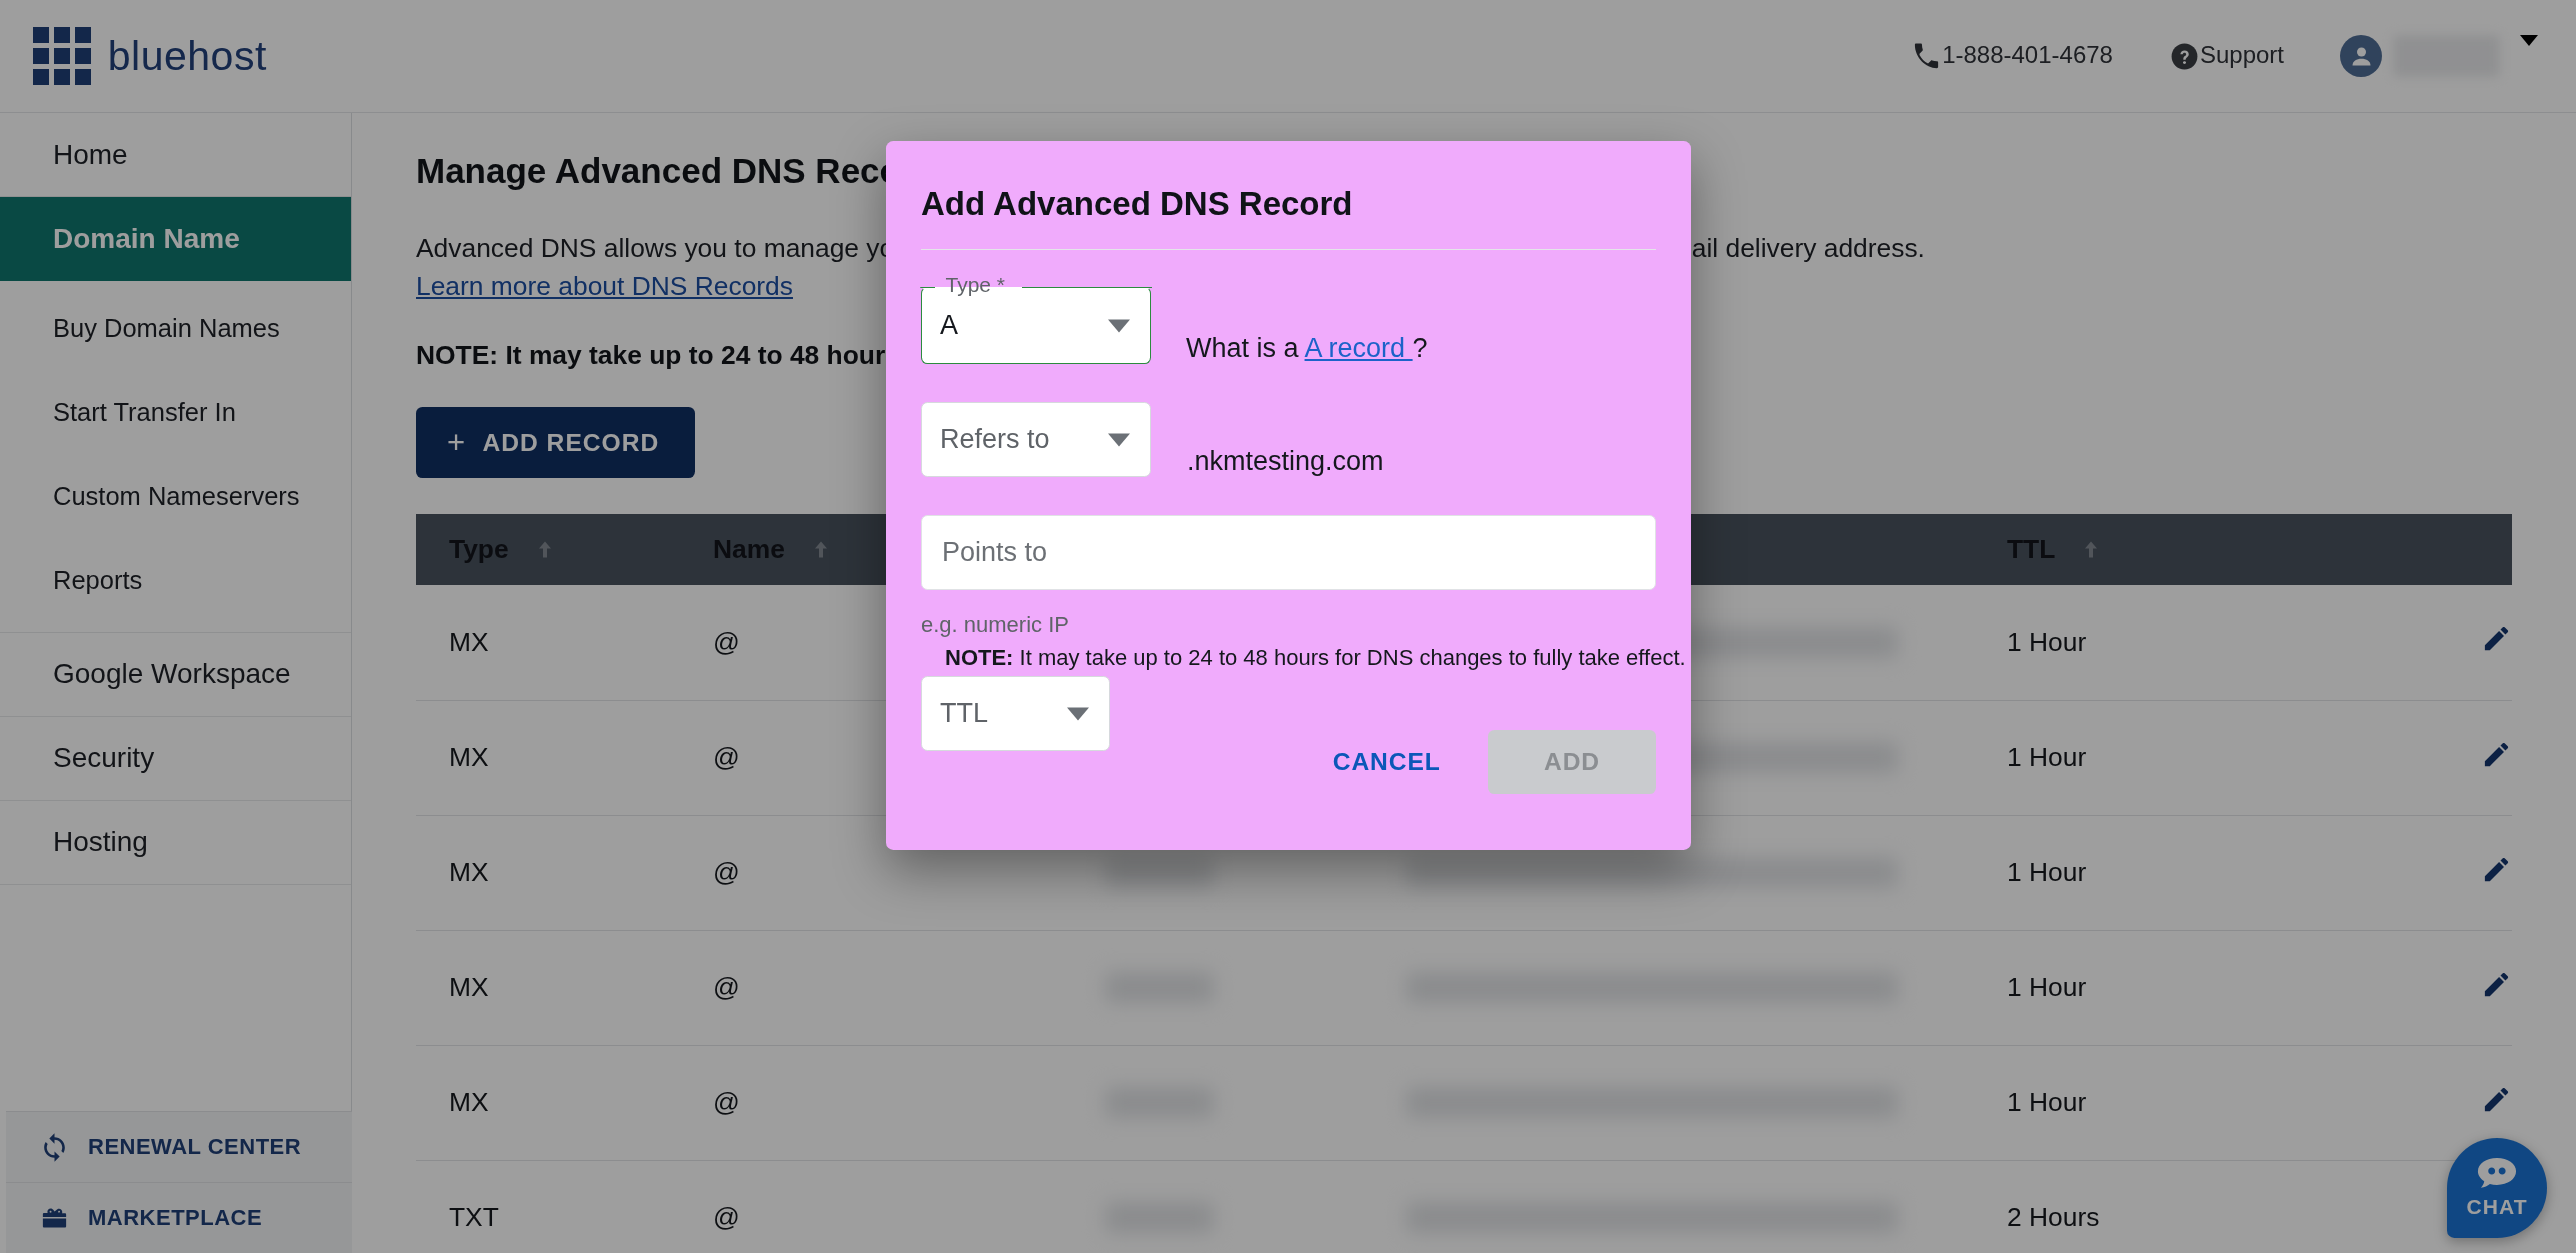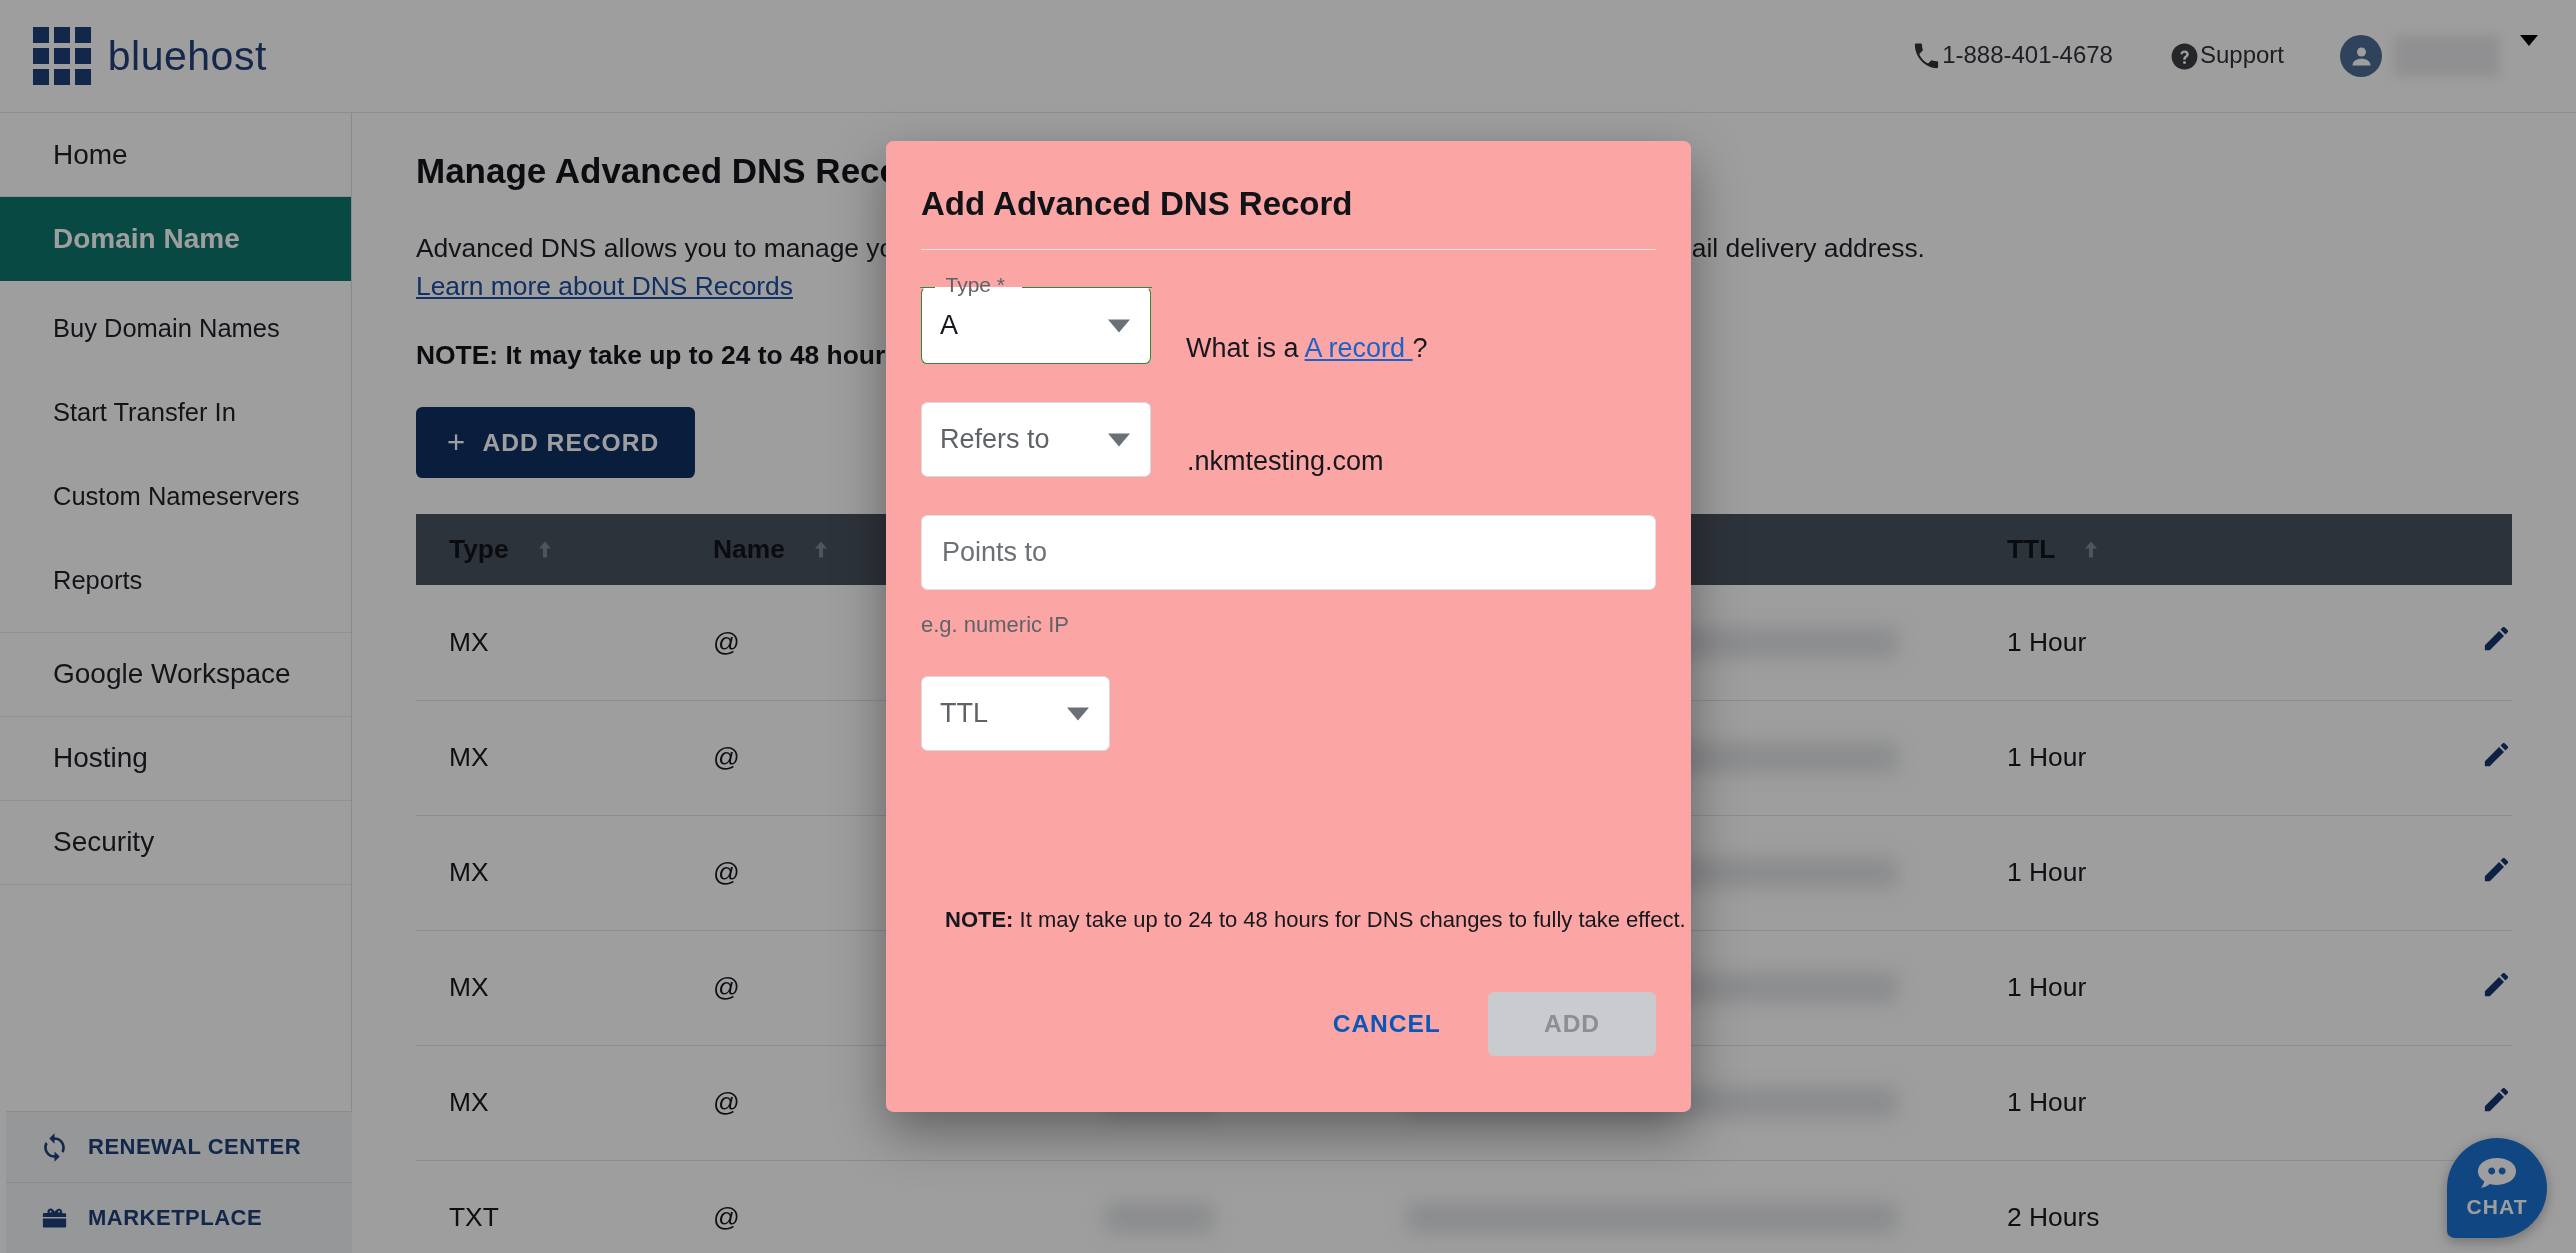--- a/index.html
+++ b/index.html
@@ -164,22 +164,22 @@
     color: #ffffff; font-size: 21px; font-weight: 700; letter-spacing: 1.1px;
   }
 
   
   #scrim { position: absolute; inset: 0; background: rgba(0,0,0,0.0); }
 
   
   .modal {
     position: absolute;
     left: 886px; top: 141px;
-    width: 805px; height: 971px;
-    background: #fca5a5;
+    width: 805px; height: 709px;
+    background: #f0abfc;
     border-radius: 7.3px;
     box-shadow: 0 20px 51px rgba(0,0,0,0.38);
     padding: 0 35px;
     z-index: 10;
   }
   .modal-title {
     font-size: 33px; font-weight: 700; color: #101318;
     padding-top: 44px;
   }
   .modal-divider { height: 0.9px; background: #e4e6e9; margin-top: 25.5px; }
@@ -333,24 +333,24 @@
           <span>Custom Nameservers</span>
         </div>
         <div class="nav-item sub">
           <span>Reports</span>
         </div>
       </div>
       <div class="nav-item">
         <span>Google Workspace</span>
       </div>
       <div class="nav-item">
+        <span>Security</span>
+      </div>
+      <div class="nav-item">
         <span>Hosting</span>
-      </div>
-      <div class="nav-item">
-        <span>Security</span>
       </div>
 
       <div class="sidebar-bottom">
         <div class="nav-foot">
           <svg viewBox="0 0 24 24">
             <path fill="#1f3f77" d="M12 4V1L8 5l4 4V6c3.3 0 6 2.7 6 6 0 1-.3 2-.7 2.8l1.5 1.5C19.6 15.1 20 13.6 20 12c0-4.4-3.6-8-8-8zm0 14c-3.3 0-6-2.7-6-6 0-1 .3-2 .7-2.8L5.2 7.7C4.4 8.9 4 10.4 4 12c0 4.4 3.6 8 8 8v3l4-4-4-4v3z"></path>
           </svg>
           <span>RENEWAL CENTER</span>
         </div>
         <div class="nav-foot">

